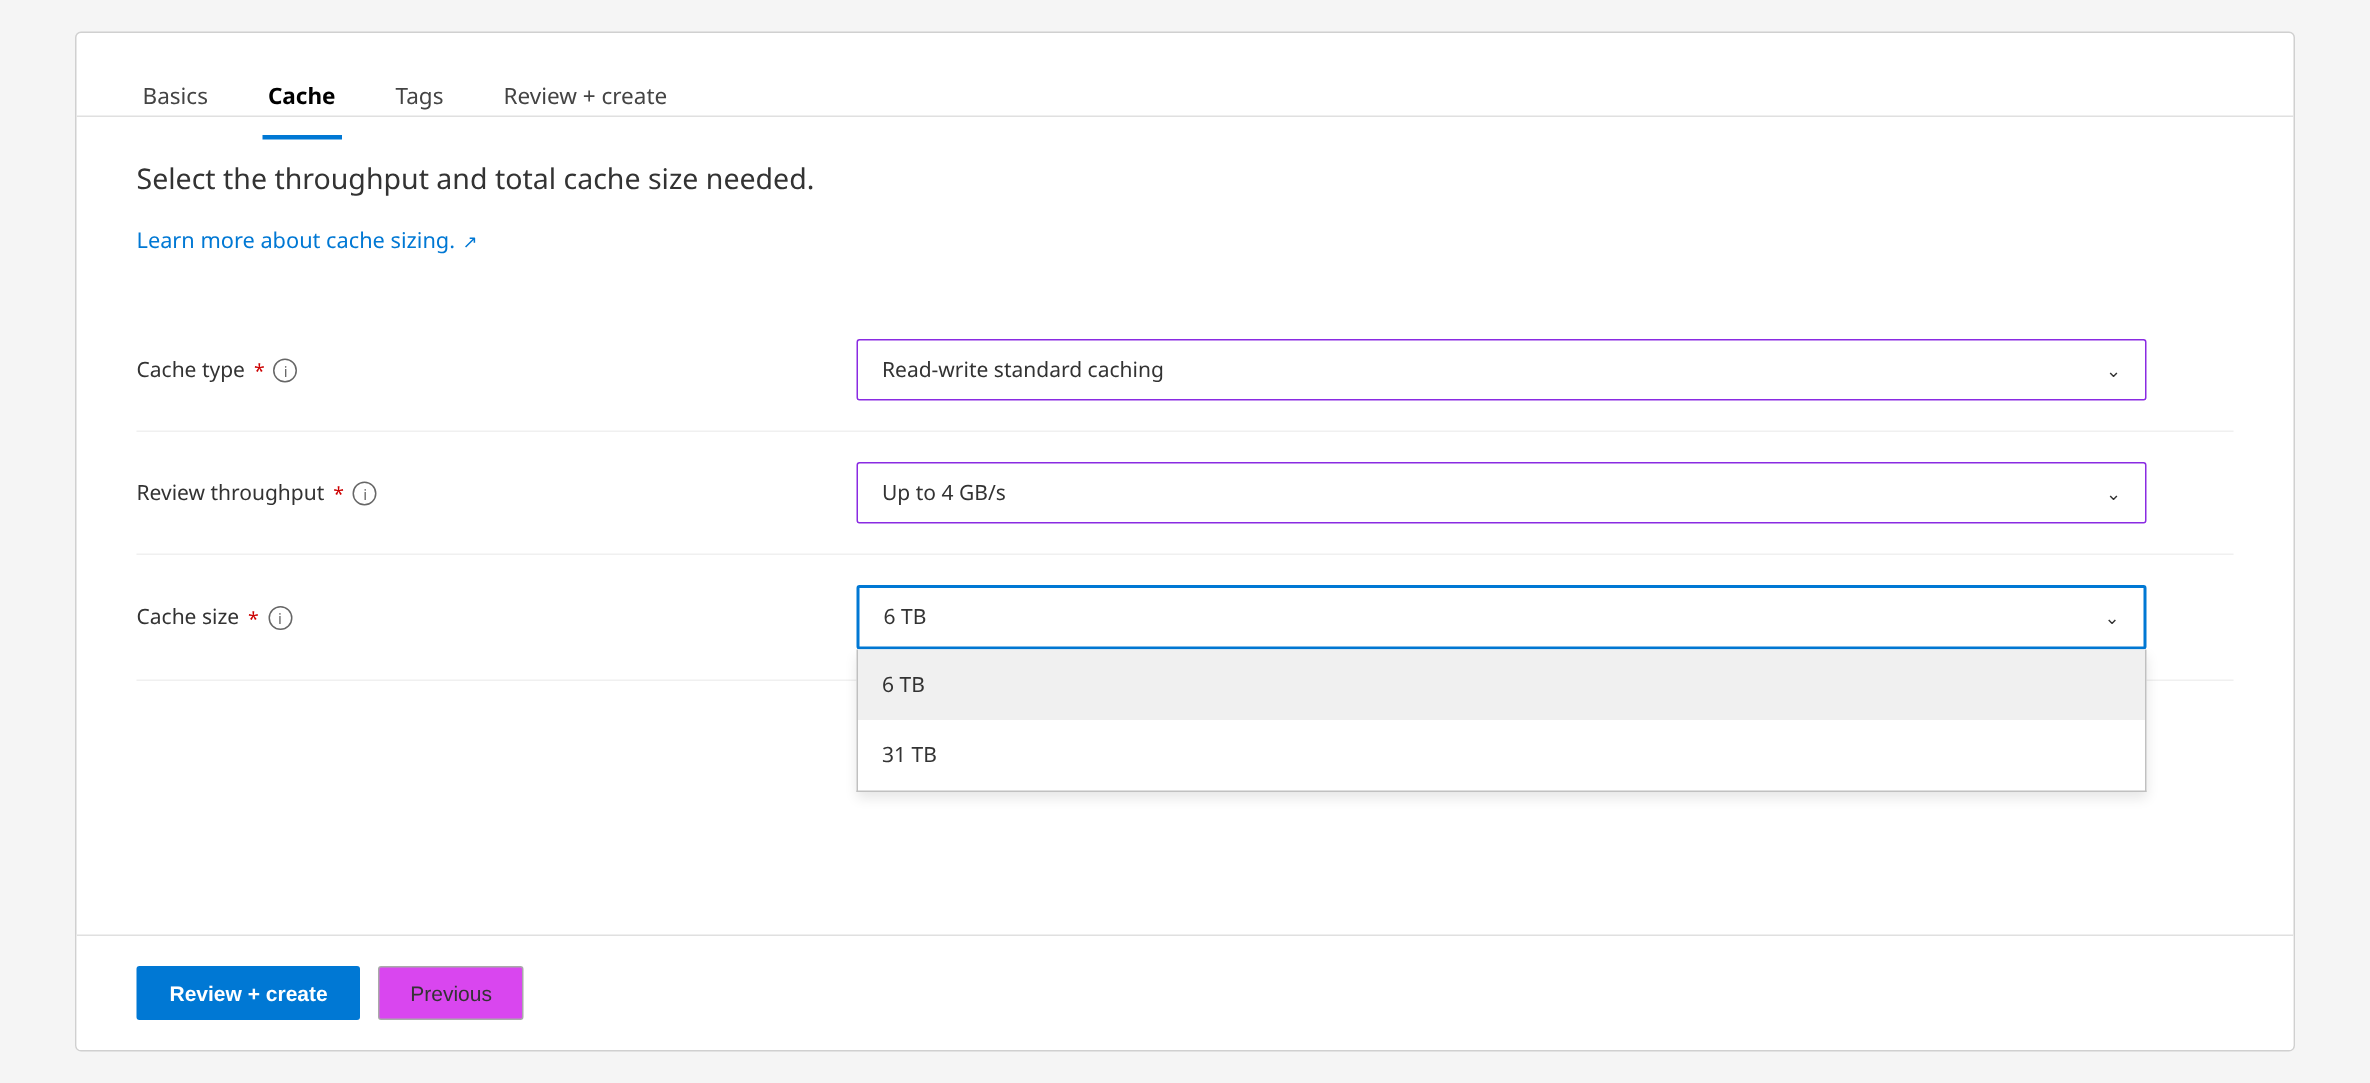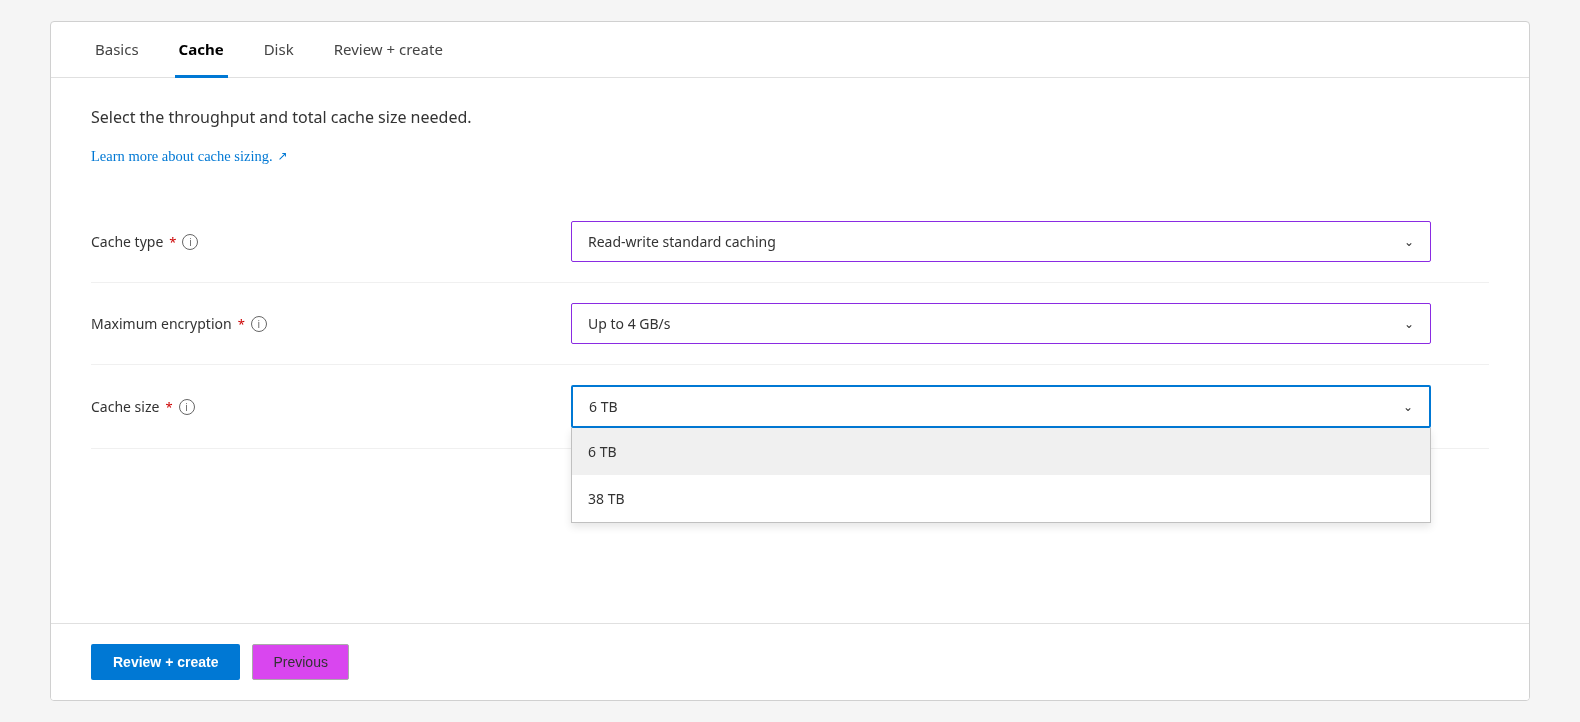--- a/index.html
+++ b/index.html
@@ -29,45 +29,44 @@
       border-bottom: 1px solid #e0e0e0;
       gap: 32px;
     }
     .tab {
       padding: 16px 4px 16px;
       font-size: 15px;
       color: #444;
       cursor: pointer;
       border-bottom: 3px solid transparent;
       position: relative;
-      top: 1px;
+      top: 16px;
     }
     .tab.active {
       font-weight: 700;
       color: #000;
       border-bottom: 3px solid #0078d4;
     }
     
     .content {
       padding: 28px 40px 0 40px;
     }
     .description {
-      font-size: 16px;
+      font-size: 19px;
       color: #333;
       margin-bottom: 16px;
     }
     .learn-more-link {
       color: #0078d4;
       font-size: 14.5px;
       text-decoration: none;
       display: inline-flex;
       align-items: center;
       gap: 5px;
       margin-bottom: 36px;
-      font-family: Liberation Serif, serif;
     }
     .external-icon {
       font-size: 12px;
       color: #0078d4;
     }
     
     .form-section {
       display: flex;
       flex-direction: column;
       gap: 0;
@@ -195,21 +194,21 @@
     }
   </style>
 </head>
 <body>
 
 <div class="window">
 
   <div class="tabs">
     <div class="tab">Basics</div>
     <div class="tab active">Cache</div>
-    <div class="tab">Disk</div>
+    <div class="tab">Tags</div>
     <div class="tab">Review + create</div>
   </div>
 
   <div class="content">
     <p class="description">Select the throughput and total cache size needed.</p>
 
     <a class="learn-more-link" href="#">
       <span>Learn more about cache sizing.</span>
       <span class="external-icon">↗</span>
     </a>
@@ -226,21 +225,21 @@
         <div class="form-control-wrapper">
           <div class="dropdown">
             <span>Read-write standard caching</span>
             <span class="chevron-icon">⌄</span>
           </div>
         </div>
       </div>
 
       <div class="form-row">
         <div class="form-label">
-          <span>Maximum encryption</span>
+          <span>Review throughput</span>
           <span class="required-star">*</span>
           <span class="info-icon">i</span>
         </div>
         <div class="form-control-wrapper">
           <div class="dropdown">
             <span>Up to 4 GB/s</span>
             <span class="chevron-icon">⌄</span>
           </div>
         </div>
       </div>
@@ -251,21 +250,21 @@
           <span class="required-star">*</span>
           <span class="info-icon">i</span>
         </div>
         <div class="form-control-wrapper dropdown-container">
           <div class="dropdown active">
             <span>6 TB</span>
             <span class="chevron-icon">⌄</span>
           </div>
           <div class="dropdown-menu">
             <div class="dropdown-option selected">6 TB</div>
-            <div class="dropdown-option">38 TB</div>
+            <div class="dropdown-option">31 TB</div>
           </div>
         </div>
       </div>
 
     </div>
   </div>
 
   <div class="footer">
     <button class="btn-primary">Review + create</button>
     <button class="btn-secondary">Previous</button>

